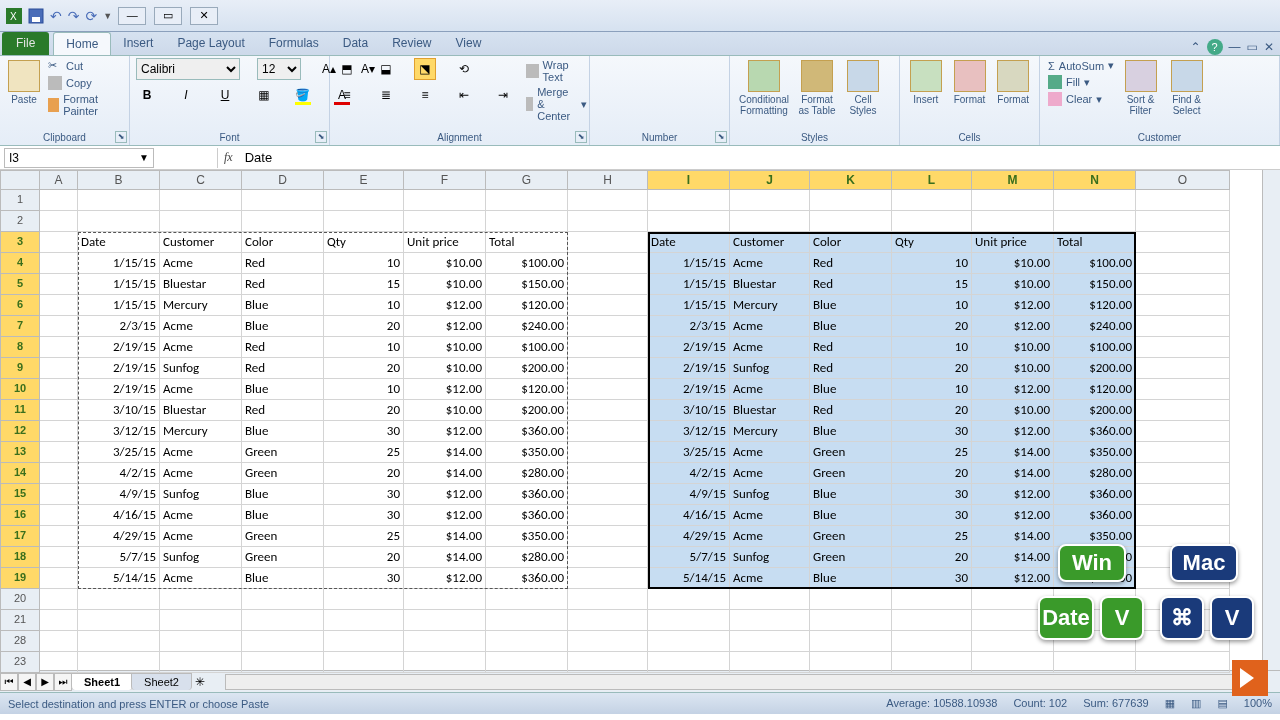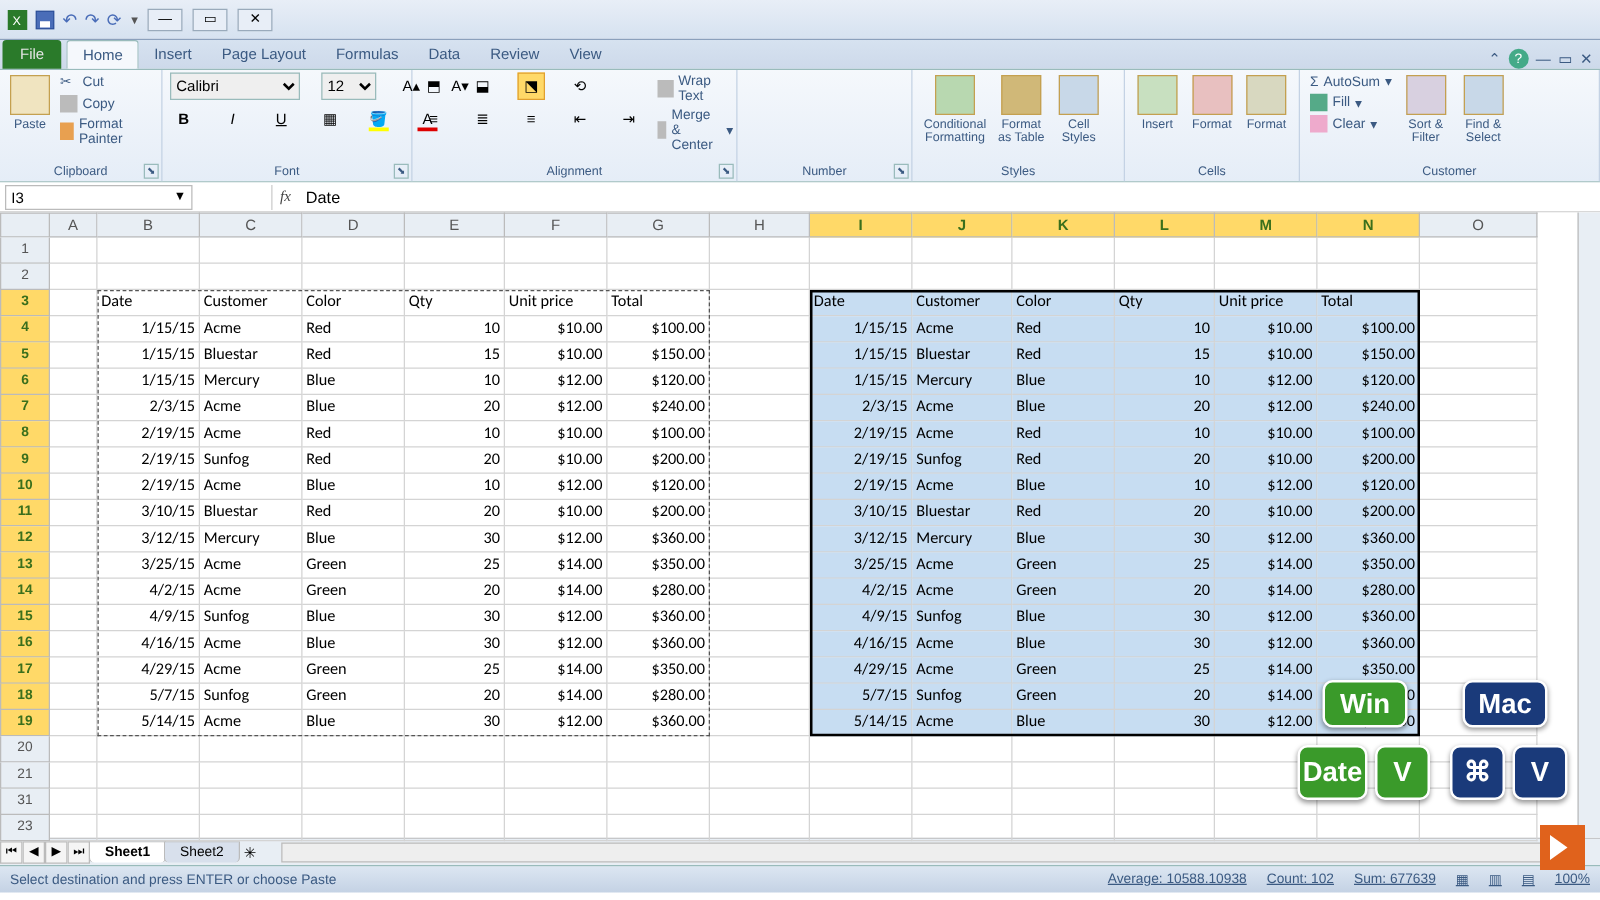--- a/index.html
+++ b/index.html
@@ -67,21 +67,21 @@
 .sheettabs { height: 22px; background: #e8eef4; border-top: 1px solid #bbb; display: flex; align-items: center; }
 .navbtns { display: flex; }
 .navbtns .nb { width: 18px; height: 18px; border: 1px solid #bbb; background: #f5f5f5; text-align: center; font-size: 10px; line-height: 16px; }
 .sheettab { padding: 2px 12px; background: #fff; border: 1px solid #bbb; font-size: 11px; border-bottom: none; border-radius: 0 0 4px 4px; margin: 0 -1px; }
 .sheettab.active { background: #fff; font-weight: bold; }
 .sheettab.inactive { background: #d8e0ec; }
 .hscroll { flex: 1; margin: 0 20px; height: 16px; background: #eee; border: 1px solid #bbb; }
 
 
 .statusbar { height: 22px; background: linear-gradient(#dce6f2, #c4d2e4); border-top: 1px solid #9bb; display: flex; align-items: center; padding: 0 8px; font-size: 11px; color: #3b5a82; }
-.statusbar .right { margin-left: auto; display: flex; gap: 16px; text-decoration: underline; }
+.statusbar .right { margin-left: auto; display: flex; gap: 16px; }
 
 
 .keyov { position: absolute; border: 2px solid #fff; border-radius: 8px; color: #fff; font-weight: bold; font-size: 22px; display: flex; align-items: center; justify-content: center; box-shadow: 0 2px 4px rgba(0,0,0,.4); }
 .logo { position: absolute; bottom: 24px; right: 12px; font-size: 28px; font-weight: bold; color: #333; display: flex; align-items: center; }
 .logo .box { width: 36px; height: 36px; background: #e0621c; margin-left: 4px; position: relative; }
 .logo .box::after { content: ""; position: absolute; left: 8px; top: 8px; border: 10px solid transparent; border-left: 14px solid #fff; }
 </style>
 </head>
 <body>
 
@@ -315,21 +315,21 @@
       <div class="rh sel">12</div>
       <div class="rh sel">13</div>
       <div class="rh sel">14</div>
       <div class="rh sel">15</div>
       <div class="rh sel">16</div>
       <div class="rh sel">17</div>
       <div class="rh sel">18</div>
       <div class="rh sel">19</div>
       <div class="rh">20</div>
       <div class="rh">21</div>
-      <div class="rh">31</div>
+      <div class="rh">28</div>
       <div class="rh">23</div>
     </div>
   <div class="cells" id="cells">
       <div class="cell " style="left: 0px; top: 0px; width: 38px;"></div>
       <div class="cell " style="left: 38px; top: 0px; width: 82px;"></div>
       <div class="cell " style="left: 120px; top: 0px; width: 82px;"></div>
       <div class="cell " style="left: 202px; top: 0px; width: 82px;"></div>
       <div class="cell " style="left: 284px; top: 0px; width: 80px;"></div>
       <div class="cell " style="left: 364px; top: 0px; width: 82px;"></div>
       <div class="cell " style="left: 446px; top: 0px; width: 82px;"></div>

